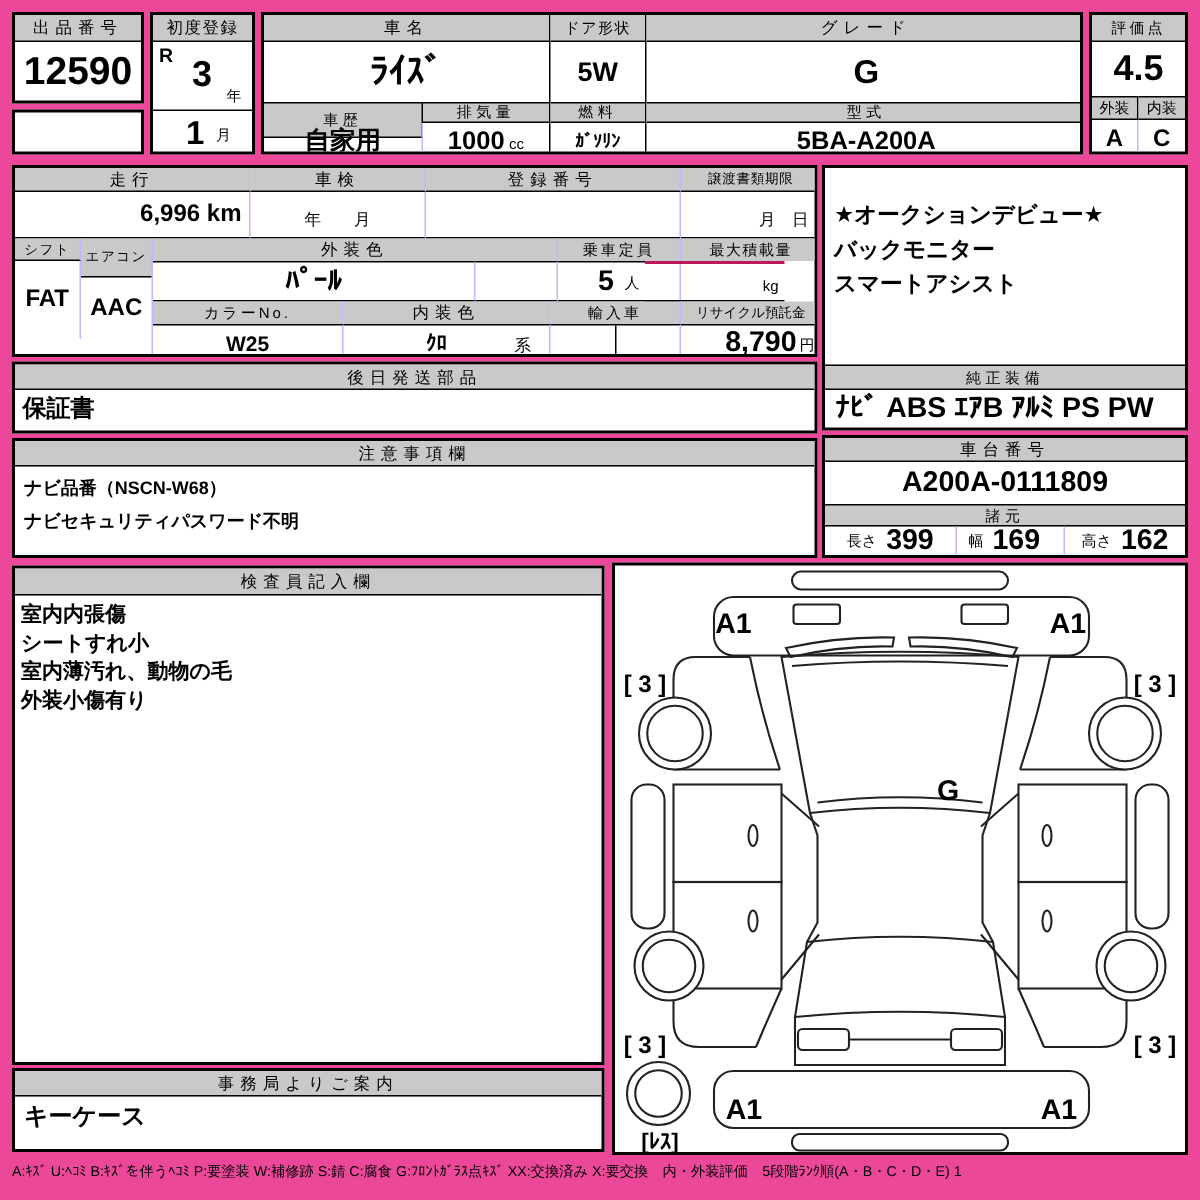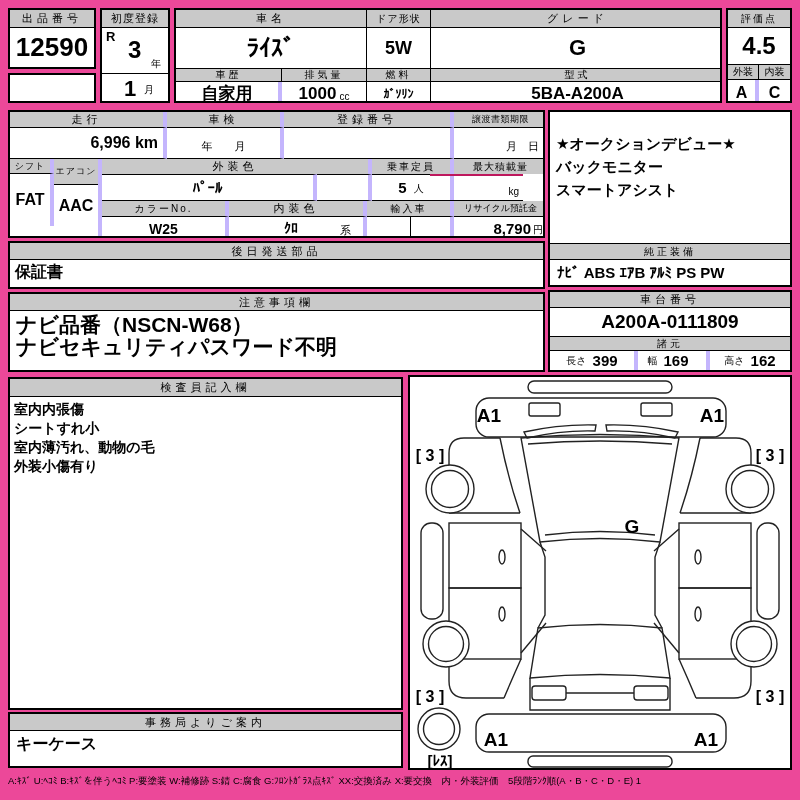--- a/index.html
+++ b/index.html
@@ -11,30 +11,30 @@
   .box{position:absolute;border:2px solid #000;background:#fff;overflow:hidden;}
   .abs{position:absolute;}
   .hd{background:#c9c9c9;border-bottom:1px solid #000;display:flex;align-items:center;justify-content:center;
       font-size:11px;letter-spacing:4px;white-space:nowrap;overflow:hidden;}
   .hd2{background:#c9c9c9;border-top:1px solid #000;border-bottom:1px solid #000;display:flex;align-items:center;justify-content:center;
       font-size:10px;letter-spacing:3px;white-space:nowrap;overflow:hidden;}
   .vc{display:flex;align-items:center;justify-content:center;white-space:nowrap;}
   .vr{display:flex;align-items:center;justify-content:flex-end;white-space:nowrap;}
   .vl{display:flex;align-items:center;justify-content:flex-start;white-space:nowrap;}
   .b{font-weight:bold;}
-  .br{border-right:4px solid #c4b5fd;}
+  .br{border-right:1px solid #c4b5fd;}
   .bb{border-bottom:1px solid #000;}
   .bl{border-left:1px solid #000;}
   .fs9{font-size:9px;letter-spacing:0.5px;}
   .fs10{font-size:10px;}
   .fs11{font-size:11px;}
   .fs12{font-size:12px;}
   .fs13{font-size:13px;}
   .fs14{font-size:14px;}
-  .fs15{font-size:15px;}
+  .fs15{font-size:19px;}
   .fs16{font-size:16px;}
   .fs17{font-size:17px;}
   .fs18{font-size:18px;}
   .fs19{font-size:19px;}
   .fs22{font-size:22px;}
   .fs24{font-size:24px;}
   .fs26{font-size:26px;}
   .lines{position:absolute;left:0;right:0;padding:3px 0 0 6px;}
   .lines div{font-weight:bold;}
   .cd{stroke:#222;fill:none;stroke-width:1.4;}
@@ -64,21 +64,21 @@
       <span class="abs b fs22" style="left:22px;top:2px">1</span>
       <span class="abs fs10" style="right:14px;bottom:4px">月</span>
     </div>
   </div>
 
   <div class="box" style="left:174px;top:8px;width:548px;height:95px">
 
     <div class="abs" style="left:0;top:0;width:190px;height:95px">
       <div class="hd" style="height:18px">車名</div>
       <div class="vc b fs24" style="position:absolute;left:0;right:0;top:18px;height:40px">ﾗｲｽﾞ</div>
-      <div class="hd2 abs" style="left:0;top:58px;width:106px;height:14px;border-right:1px solid #000">車歴</div>
+      <div class="hd2 abs" style="left:0;top:58px;width:106px;height:24px;border-right:1px solid #000">車歴</div>
       <div class="hd2 abs" style="left:106px;top:58px;width:84px;height:14px">排気量</div>
       <div class="vc b fs17 abs br" style="left:0;top:72px;width:106px;height:23px">自家用</div>
       <div class="vc abs" style="left:106px;top:72px;width:84px;height:23px;gap:3px">
         <span class="b fs17">1000</span>
         <span class="fs10" style="align-self:flex-end;padding-bottom:3px">cc</span>
       </div>
     </div>
 
     <div class="abs bl" style="left:190px;top:0;width:64px;height:95px">
       <div class="hd" style="height:18px;letter-spacing:1px;font-size:10px">ドア形状</div>
@@ -151,21 +151,21 @@
     </div>
   </div>
 
   <div class="box" style="left:8px;top:241px;width:537px;height:48px">
     <div class="hd" style="height:17px">後日発送部品</div>
     <div class="vl b fs16" style="position:absolute;left:0;right:0;top:17px;bottom:0;padding-left:5px;align-items:flex-start;padding-top:2px">保証書</div>
   </div>
 
   <div class="box" style="left:8px;top:292px;width:537px;height:80px">
     <div class="hd" style="height:17px">注意事項欄</div>
-    <div class="lines" style="top:17px;font-size:21px;line-height:22px">
+    <div class="lines" style="top:17px;font-size:12px;line-height:22px">
       <div>ナビ品番（NSCN-W68）</div>
       <div>ナビセキュリティパスワード不明</div>
     </div>
   </div>
 
   <div class="box" style="left:548px;top:110px;width:244px;height:177px">
     <div class="lines" style="top:17px;font-size:15px;line-height:23px">
       <div>★オークションデビュー★</div>
       <div>バックモニター</div>
       <div>スマートアシスト</div>

